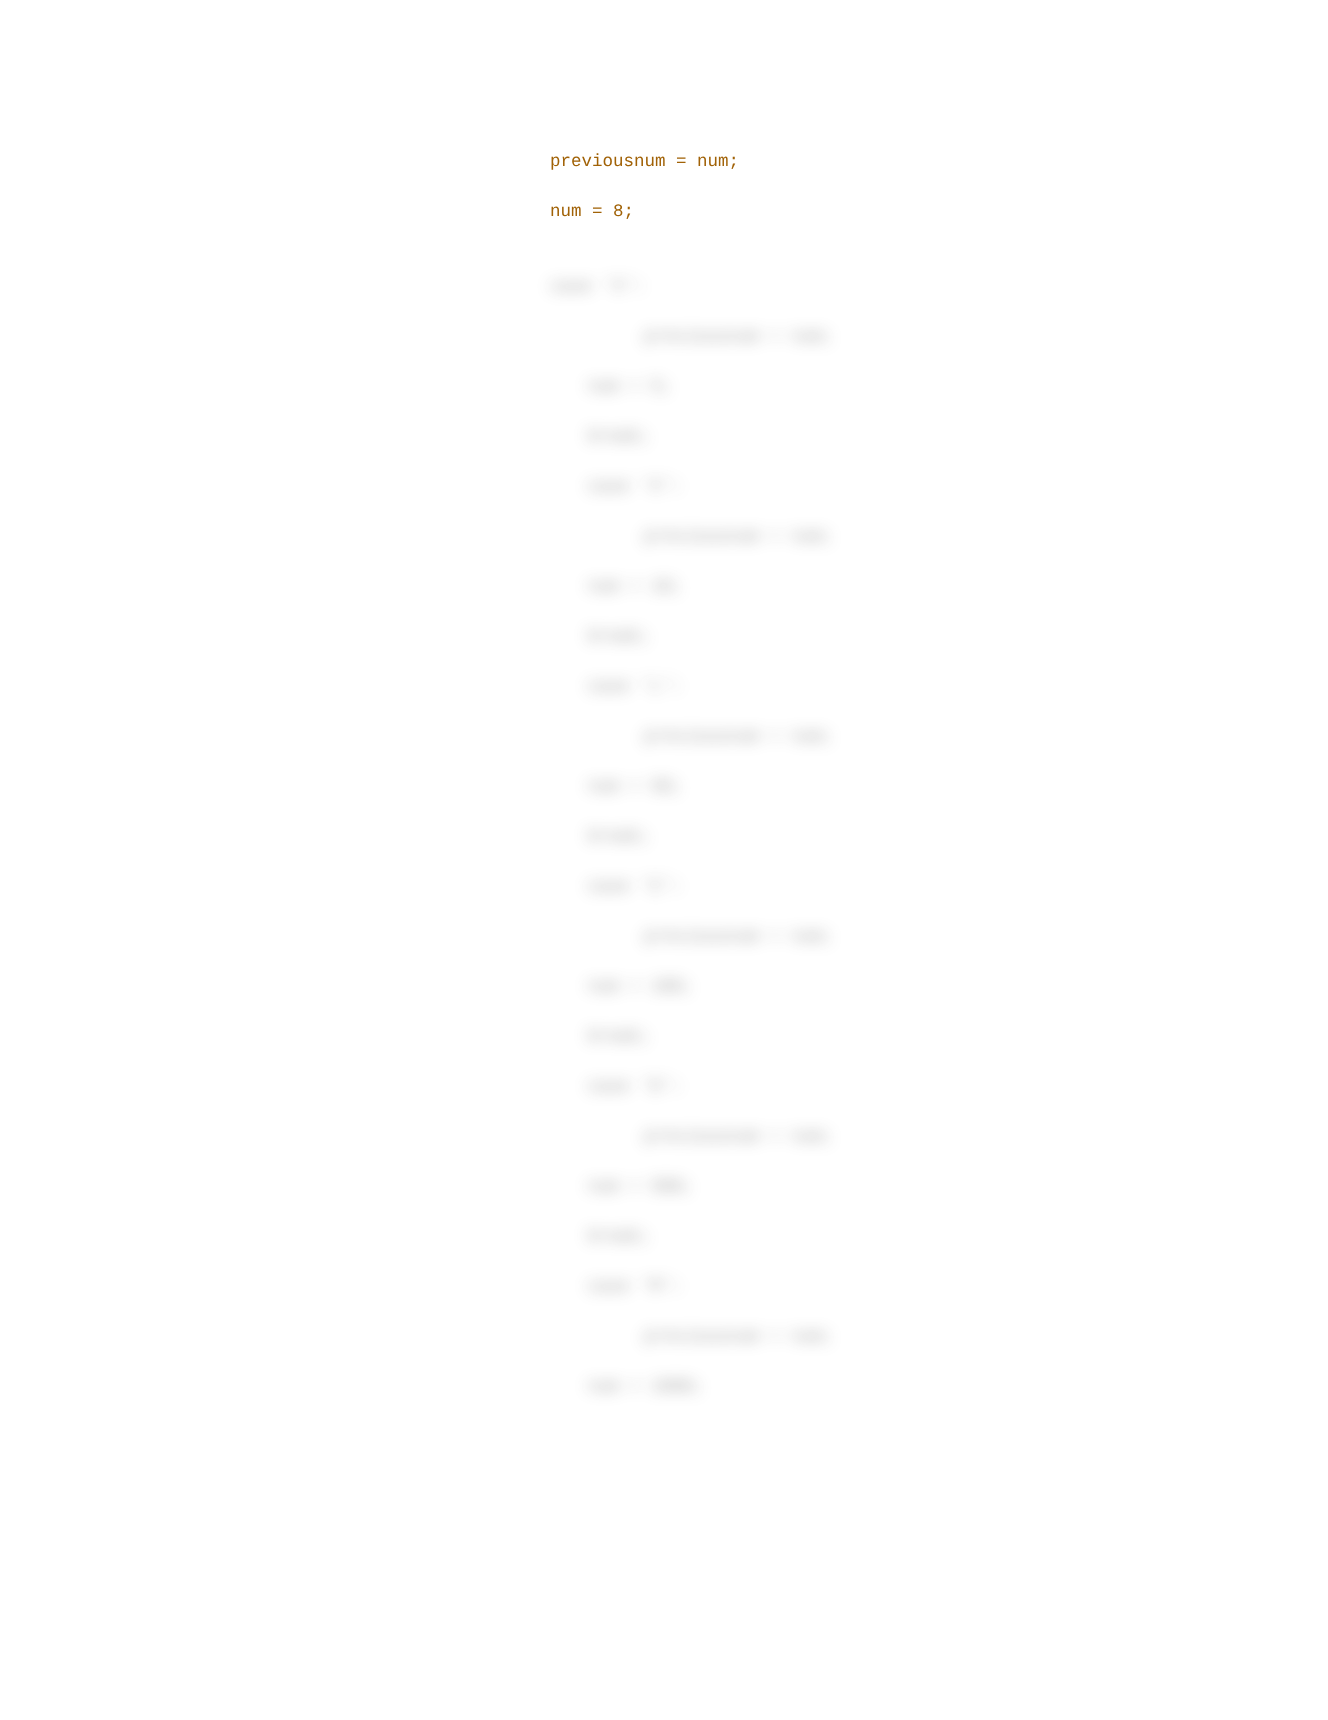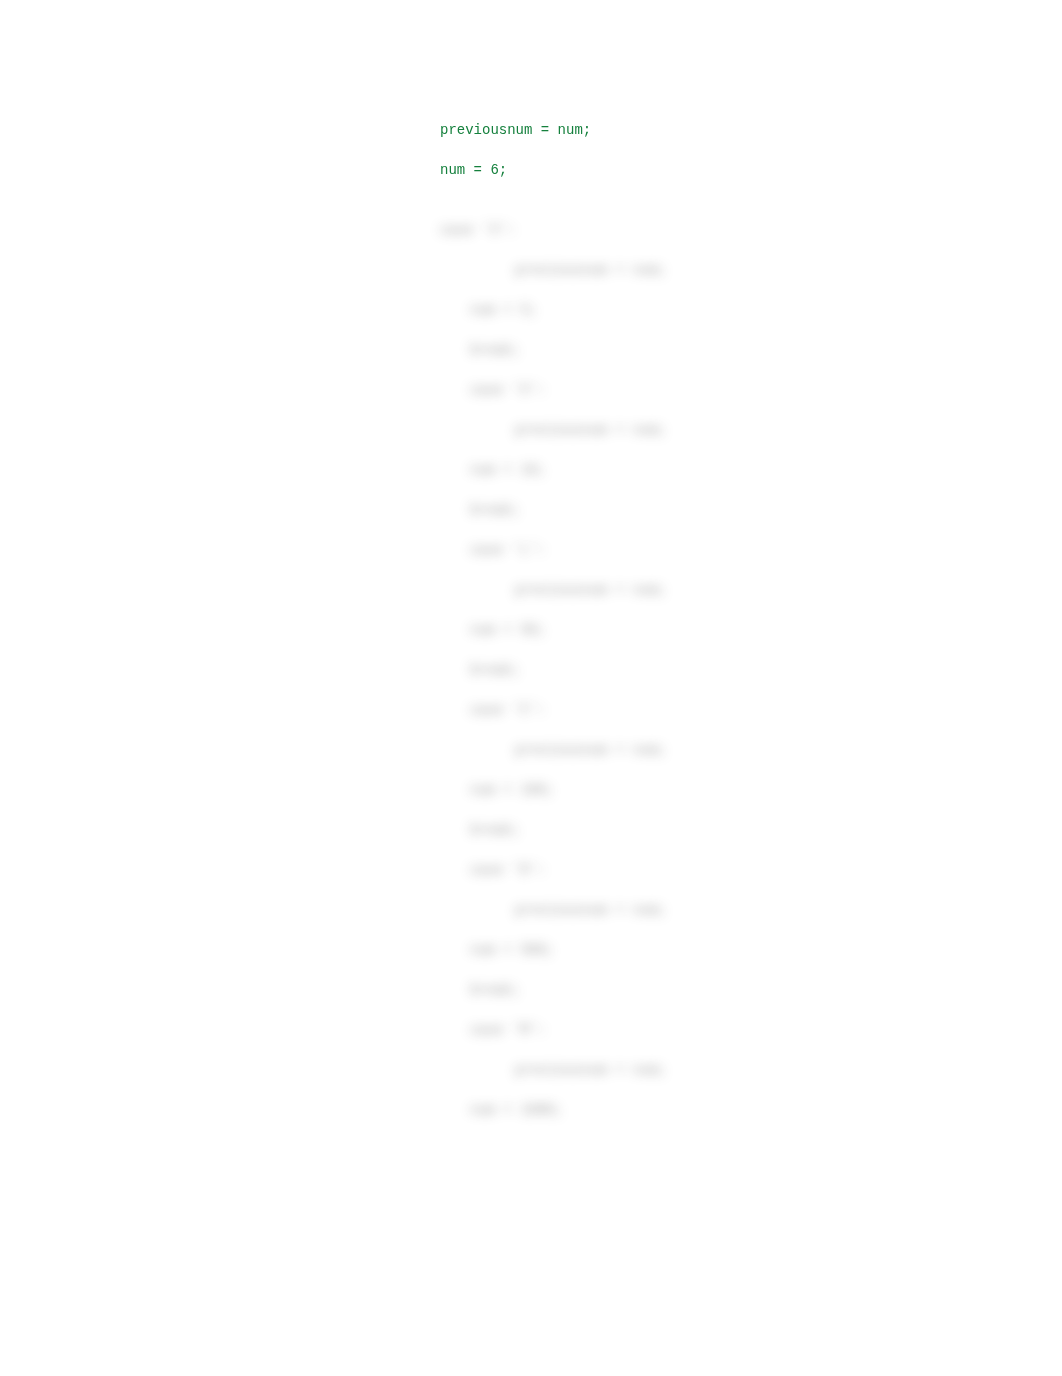--- a/index.html
+++ b/index.html
@@ -14,21 +14,21 @@
       color: #333;
       width: 1062px;
       height: 1376px;
       position: relative;
       padding-top: 110px;
       padding-left: 440px;
     }
     .code-line {
       white-space: pre;
       line-height: 40px;
-      color: #15803d;
+      color: #a16207;
     }
     .blurred-section {
       margin-top: 20px;
       filter: blur(6px);
       opacity: 0.6;
     }
     .blurred-line {
       white-space: pre;
       line-height: 40px;
       color: #555;
@@ -37,21 +37,21 @@
     }
     .indent-0 { padding-left: 0; }
     .indent-1 { padding-left: 30px; }
     .indent-2 { padding-left: 75px; }
   </style>
 </head>
 <body>
 
 <div>
   <div class="code-line">previousnum = num;</div>
-  <div class="code-line">num = 6;</div>
+  <div class="code-line">num = 8;</div>
 </div>
 
 <div class="blurred-section">
   <div class="blurred-line indent-0">case 'X':</div>
   <div class="blurred-line indent-2">previousnum = num;</div>
   <div class="blurred-line indent-1">num = 5;</div>
   <div class="blurred-line indent-1">break;</div>
   <div class="blurred-line indent-1">case 'X':</div>
   <div class="blurred-line indent-2">previousnum = num;</div>
   <div class="blurred-line indent-1">num = 10;</div>

